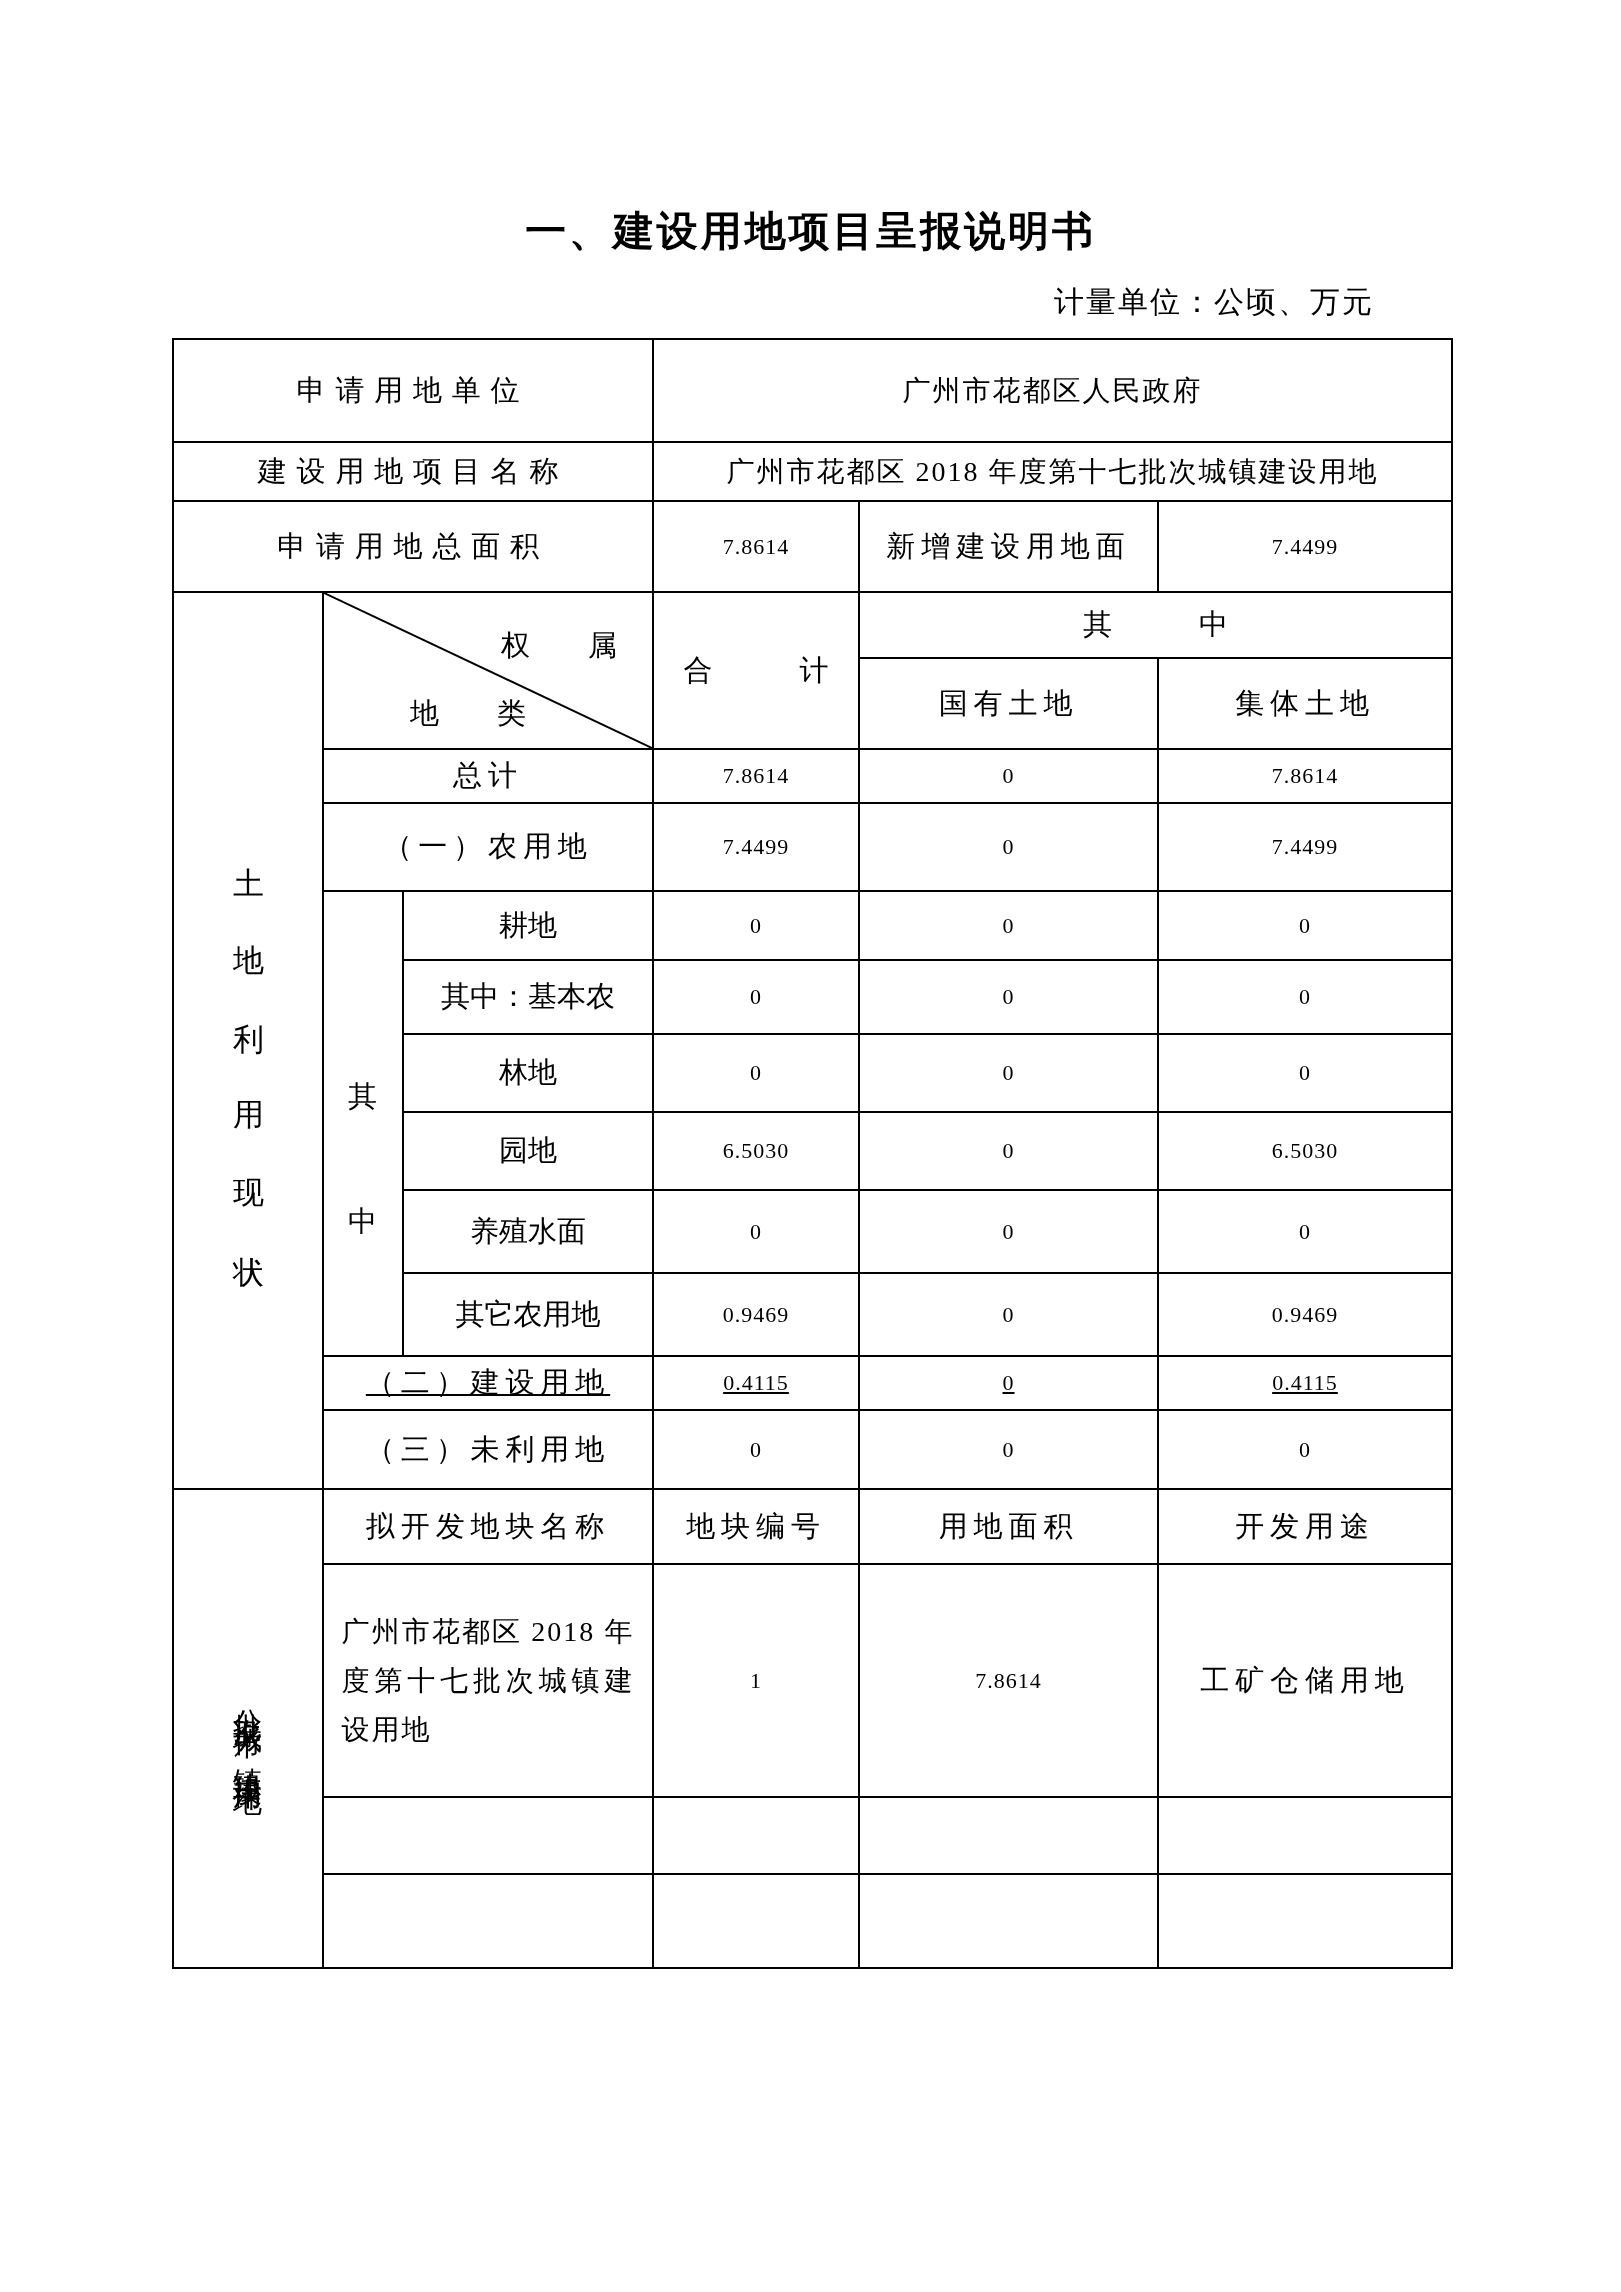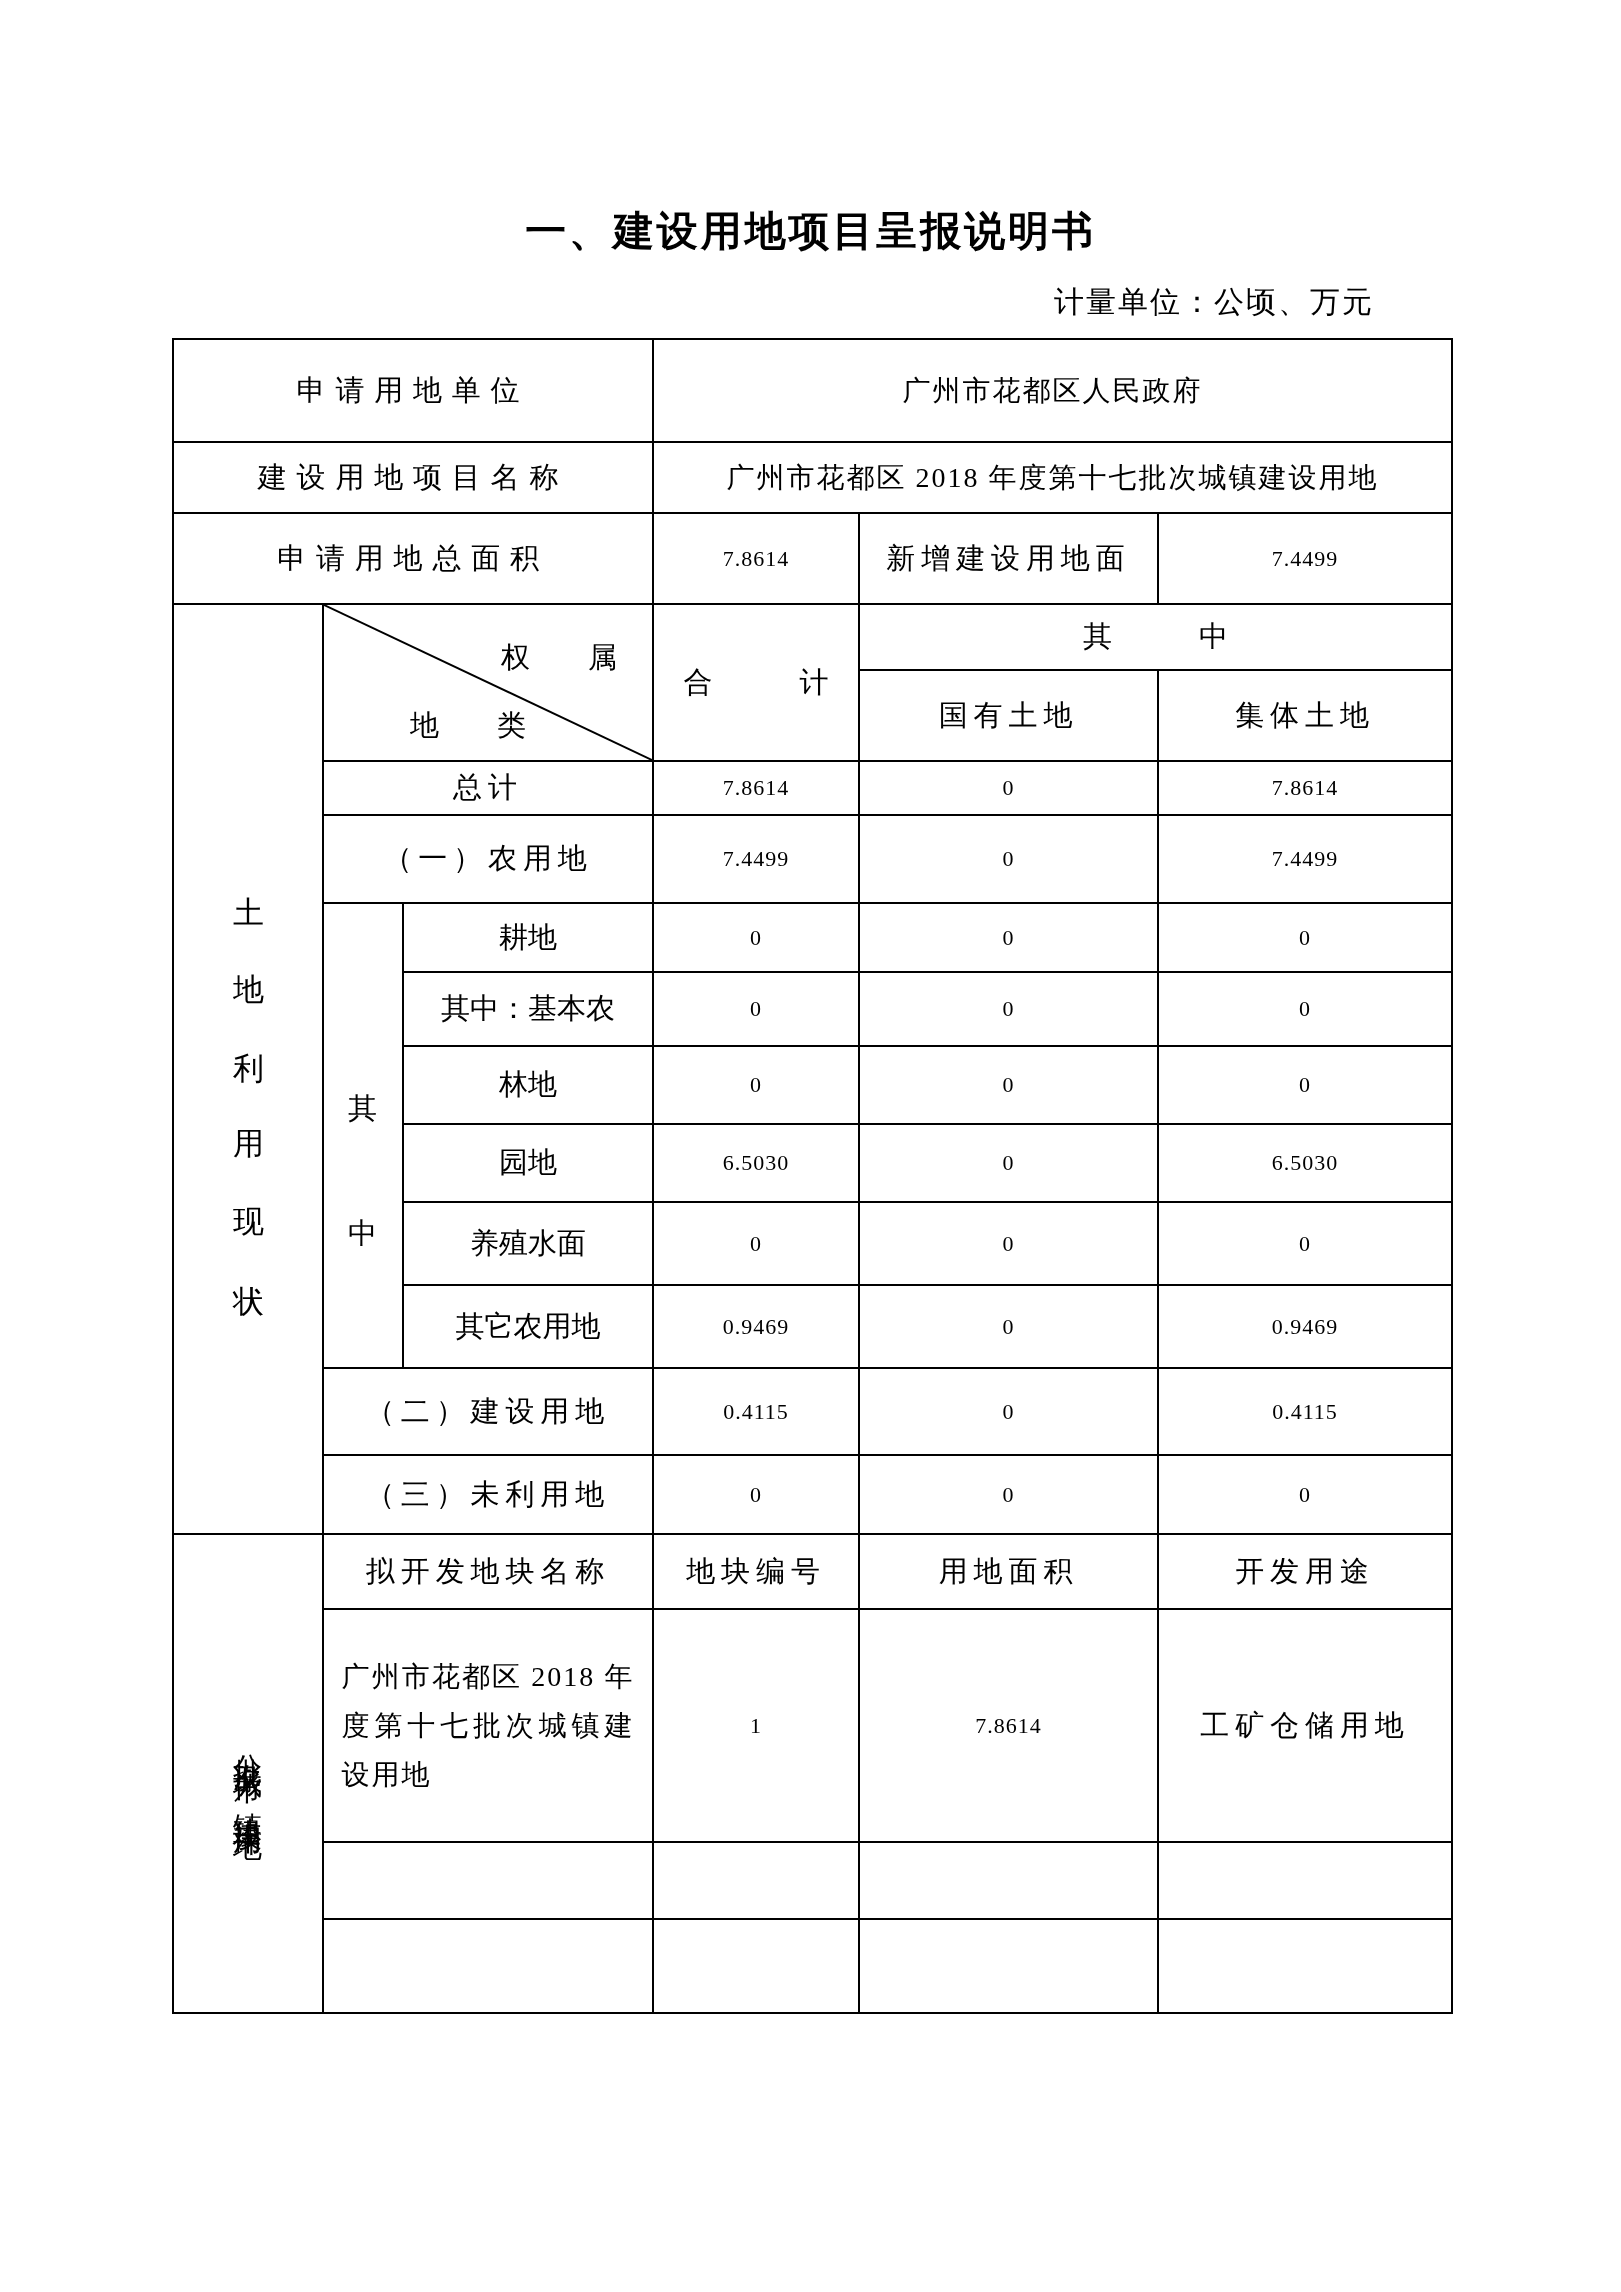--- a/index.html
+++ b/index.html
@@ -37,25 +37,25 @@
     border-top-width: 2.9px;
     border-bottom-width: 2.9px;
     text-align: center;
     vertical-align: middle;
     font-size: 29px;
     padding: 0;
     overflow: hidden;
   }
 
   
-  .r1  { height: 103px; } .r2  { height: 71px;  } .r3  { height: 91px; padding-left: 24px;  }
+  .r1  { height: 103px; } .r2  { height: 59px;  } .r3  { height: 91px; padding-left: 24px;  }
   .r4  { height: 66px;  } .r5  { height: 91px;  } .r6  { height: 54px; padding-left: 41px;  }
   .r7  { height: 88px;  } .r8  { height: 69px;  } .r9  { height: 74px;  }
   .r10 { height: 78px;  } .r11 { height: 78px;  } .r12 { height: 83px;  }
-  .r13 { height: 83px;  } .r14 { height: 87px;  } .r15 { height: 79px;  }
+  .r13 { height: 83px;  } .r14 { height: 54px; text-decoration: underline;  } .r15 { height: 79px;  }
   .r16 { height: 75px;  } .r17 { height: 233px; } .r18 { height: 77px;  }
   .r19 { height: 94px;  }
 
   .lbl   { letter-spacing: 9.8px; }
   .lbl-s { letter-spacing: 5.9px; margin-top: 29px;  }
   .val   { letter-spacing: 2px; font-size: 28px; }
   .num   { font-size: 22px; letter-spacing: 1px; }
 
   
   .diag { position: relative; }

